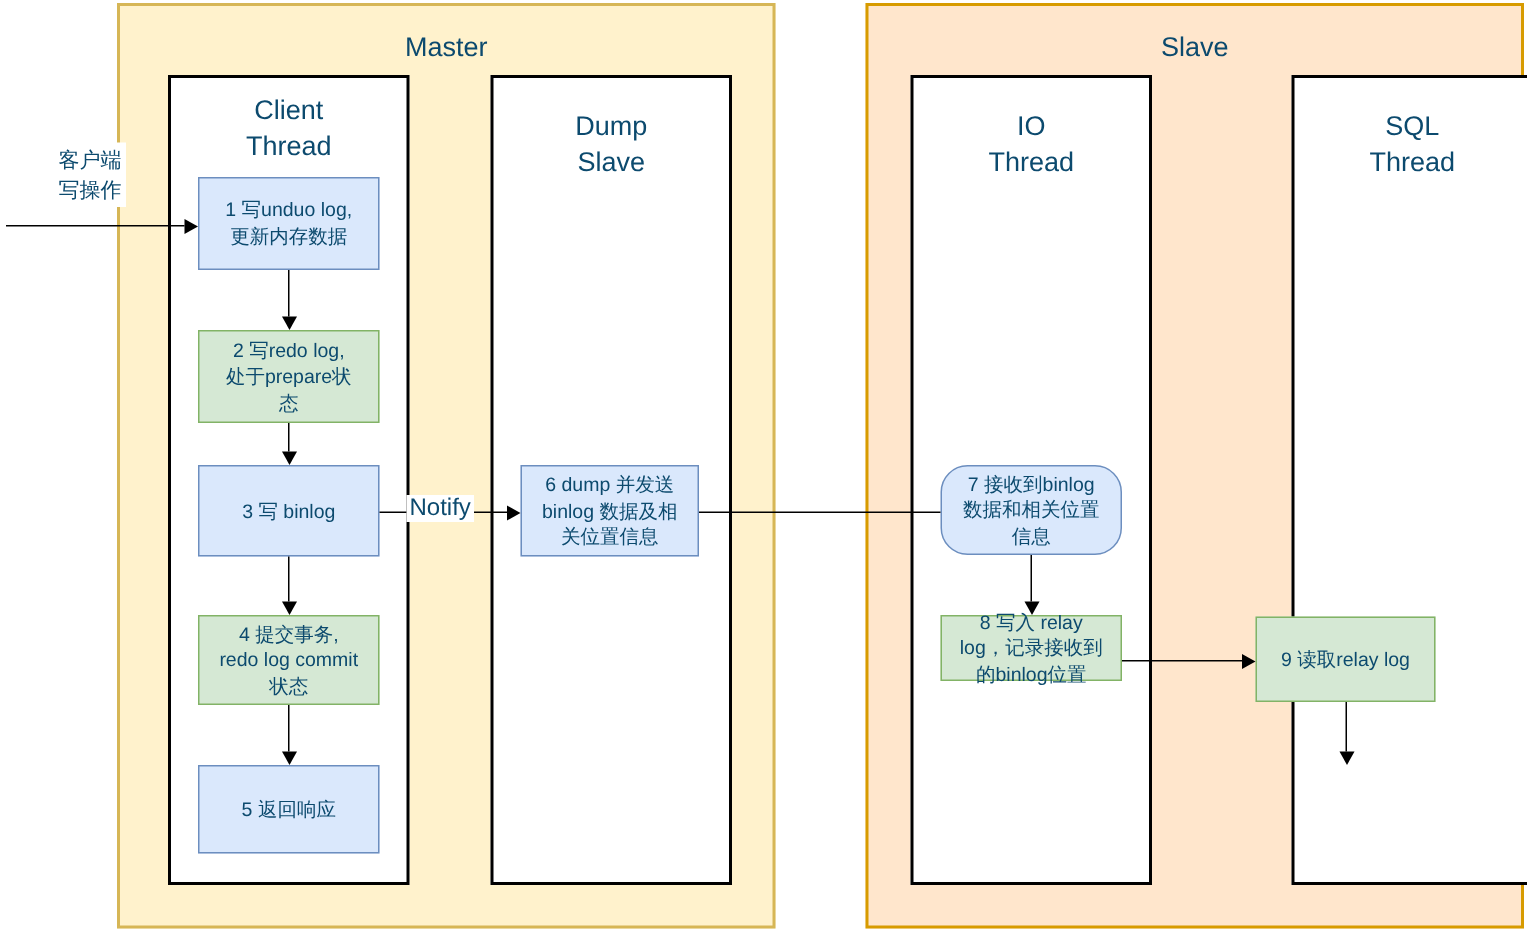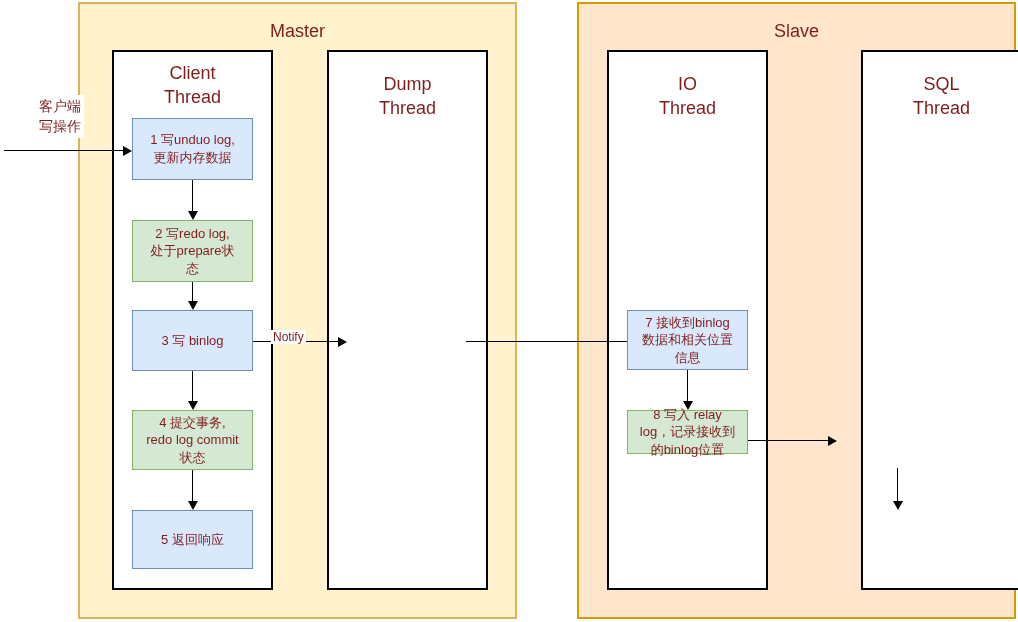--- a/index.html
+++ b/index.html
@@ -1,19 +1,19 @@
 <!DOCTYPE html>
 <html><head>
 <meta charset="utf-8">
 <style>
   * { margin: 0; padding: 0; box-sizing: border-box; }
   body { background: #ffffff; font-family: "Liberation Sans", "DejaVu Sans", sans-serif; }
   #root {
     position: relative; width: 1018px; height: 622px;
-    background: #ffffff; overflow: hidden; color: #7f1d1d;
+    background: #ffffff; overflow: hidden; color: #0c4a6e;
   }
   
   .container { position: absolute; top: 2px; height: 617px; border: 2px solid; }
   #master { left: 78px;  width: 439px; background: #FFF2CC; border-color: #D6B656; }
   #slave  { left: 577px; width: 439px; background: #FFE6CC; border-color: #D79B00; }
   .container-label {
     position: absolute; top: 17px; left: 0; right: 0;
     text-align: center; font-size: 18px;
   }
   
@@ -33,21 +33,21 @@
     white-space: pre-line; border: 1px solid; padding: 1px;
   }
   .blue  { background: #DAE8FC; border-color: #6C8EBF; }
   .green { background: #D5E8D4; border-color: #82B366; }
   #s1  { left: 132px; top: 118px; width: 121px; height: 62px; }
   #s2  { left: 132px; top: 220px; width: 121px; height: 62px; }
   #s3  { left: 132px; top: 310px; width: 121px; height: 61px; }
   #s4  { left: 132px; top: 410px; width: 121px; height: 60px; }
   #s5  { left: 132px; top: 510px; width: 121px; height: 59px; }
   #s6  { left: 347px; top: 310px; width: 119px; height: 61px; }
-  #s7  { left: 627px; top: 310px; width: 121px; height: 60px; }
+  #s7  { left: 627px; top: 310px; width: 121px; height: 60px; border-radius: 18px; }
   #s8  { left: 627px; top: 410px; width: 121px; height: 44px; }
   #s9  { left: 837px; top: 411px; width: 120px; height: 57px; }
   #s10 { left: 838px; top: 510px; width: 120px; height: 60px; }
   
   .hline { position: absolute; height: 0; border-top: 1px solid #000; }
   .vline { position: absolute; width: 0; border-left: 1px solid #000; }
   .head-right { position: absolute; width: 0; height: 0;
     border-top: 5px solid transparent; border-bottom: 5px solid transparent;
     border-left: 9px solid #000; }
   .head-down { position: absolute; width: 0; height: 0;
@@ -58,21 +58,21 @@
   #head-input { left: 123px; top: 145.5px; }
   
   #line-s1s2 { left: 192px; top: 180px; height: 31px; }  #head-s1s2 { left: 187.5px; top: 211px; }
   #line-s2s3 { left: 192px; top: 282px; height: 19px; }  #head-s2s3 { left: 187.5px; top: 301px; }
   #line-s3s4 { left: 192px; top: 371px; height: 30px; }  #head-s3s4 { left: 187.5px; top: 401px; }
   #line-s4s5 { left: 192px; top: 470px; height: 31px; }  #head-s4s5 { left: 187.5px; top: 501px; }
   
   #line-notify { left: 253px; top: 341px; width: 85px; }
   #head-notify { left: 338px; top: 336.5px; }
   #label-notify { position: absolute; left: 271px; top: 330px; background: #ffffff;
-                  font-size: 12px; padding: 0 2px; }
+                  font-size: 16px; padding: 0 2px; }
   
   #line-s6s7 { left: 466px; top: 341px; width: 161px; }
   
   #line-s7s8 { left: 687px; top: 370px; height: 31px; }  #head-s7s8 { left: 682.5px; top: 401px; }
   #line-s8s9 { left: 748px; top: 440px; width: 80px; }   #head-s8s9 { left: 828px;   top: 435.5px; }
   #line-s9s10 { left: 897px; top: 468px; height: 33px; } #head-s9s10 { left: 892.5px; top: 501px; }
   
   #client-write-label {
     position: absolute; left: 36px; top: 95px; background: #ffffff;
     font-size: 14px; line-height: 1.4; white-space: pre-line;
@@ -91,47 +91,51 @@
   <div class="container" id="slave">
     <div class="container-label">Slave</div>
   </div>
 
   <div class="thread" id="thread-client">
     <div class="thread-label">Client
 Thread</div>
   </div>
   <div class="thread" id="thread-dump">
     <div class="thread-label">Dump
-Thread</div>
+Slave</div>
   </div>
   <div class="thread" id="thread-io">
     <div class="thread-label">IO
 Thread</div>
   </div>
   <div class="thread" id="thread-sql">
     <div class="thread-label">SQL
 Thread</div>
   </div>
 
   <div class="step blue" id="s1">1 写unduo log,
 更新内存数据</div>
   <div class="step green" id="s2">2 写redo log,
 处于prepare状
 态</div>
   <div class="step blue" id="s3">3 写 binlog</div>
   <div class="step green" id="s4">4 提交事务,
 redo log commit
 状态</div>
   <div class="step blue" id="s5">5 返回响应</div>
+  <div class="step blue" id="s6">6 dump 并发送
+binlog 数据及相
+关位置信息</div>
   <div class="step blue" id="s7">7 接收到binlog
 数据和相关位置
 信息</div>
   <div class="step green" id="s8">8 写入 relay
 log，记录接收到
 的binlog位置</div>
+  <div class="step green" id="s9">9 读取relay log</div>
 
   <div class="hline" id="line-input"></div>
   <div class="head-right" id="head-input"></div>
 
   <div class="vline" id="line-s1s2"></div>
   <div class="head-down" id="head-s1s2"></div>
 
   <div class="vline" id="line-s2s3"></div>
   <div class="head-down" id="head-s2s3"></div>
 

